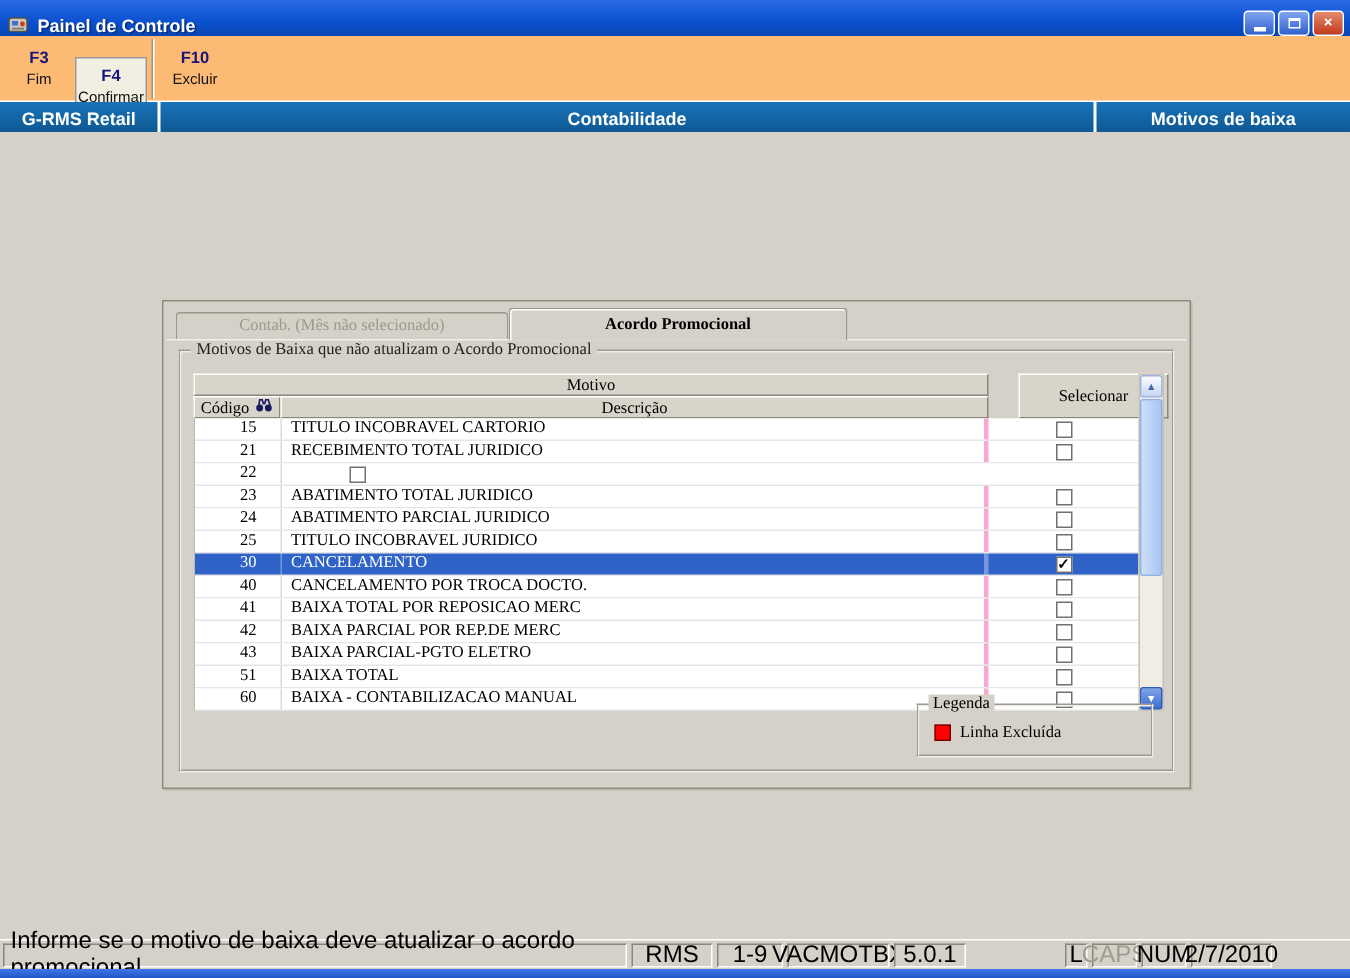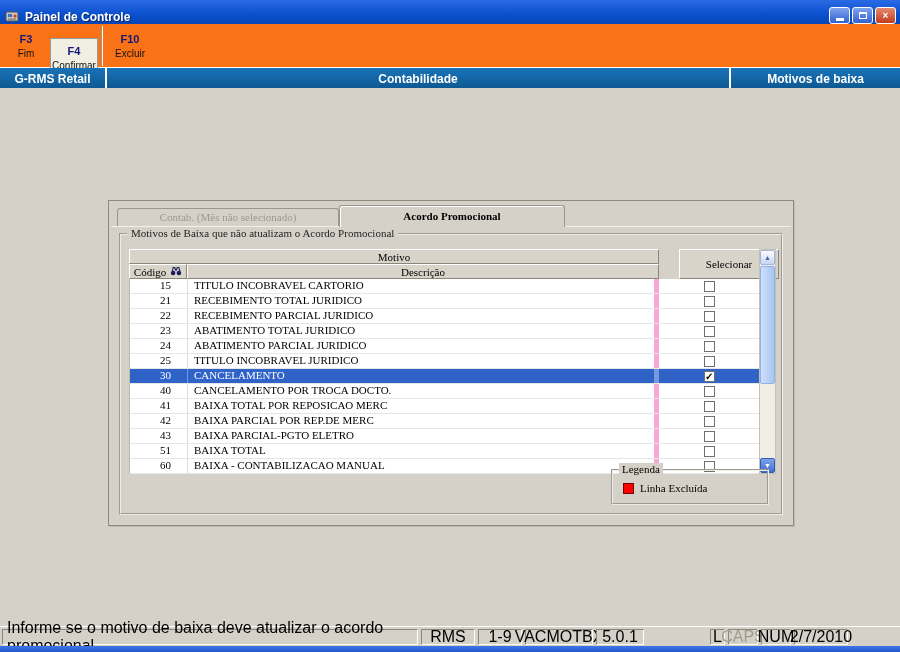--- a/index.html
+++ b/index.html
@@ -25,21 +25,21 @@
     display:flex; align-items:center; justify-content:center;
     color:#fff; font-size:10px; font-weight:bold; cursor:default;
   }
   .win-btn.min, .win-btn.restore { background:linear-gradient(180deg,#7FA4EE,#3160CF); }
   .win-btn.close { background:linear-gradient(180deg,#E58A6E,#C23A1D); }
   .glyph-min { width:8px; height:3px; background:#fff; margin-top:8px; }
   .glyph-restore { width:8px; height:7px; border:1px solid #fff; border-top-width:2px; }
 
   
   .toolbar {
-    height:44px; background:#f97316; display:flex; align-items:center;
+    height:44px; background:#fdba74; display:flex; align-items:center;
     padding-left:2px; border-bottom:1px solid #fff;
   }
   .tb-btn {
     width:48px; height:40px; display:flex; flex-direction:column;
     align-items:center; justify-content:center; gap:3px; background:transparent; border:1px solid transparent;
   }
   .tb-btn.focused { border:1px solid #9a9a9a; background:#F1EFE2;margin-top:24px; }
   .tb-key { font-weight:bold; color:#16167A; font-size:11px; }
   .tb-label { font-size:10px; color:#111; }
   .tb-sep { width:0; height:40px; border-left:1px solid #9a978a; border-right:1px solid #fff; margin:0 3px; }
@@ -92,21 +92,21 @@
     display:flex; align-items:center; justify-content:center; gap:4px;
   }
   .th-motivo { left:0; top:0; width:530px; height:15px; }
   .th-codigo { left:0; top:15px; width:58px; height:15px; }
   .th-desc   { left:58px; top:15px; width:472px; height:15px; }
   .th-sel    { left:550px; top:0; width:100px; height:30px; }
 
   .rows { position:absolute; left:0; top:30px; width:630px; height:195px; background:#fff; border-left:1px solid #bcb9ae; }
   .trow { display:flex; height:15px; background:#fff; border-bottom:1px solid #E6E6E6; line-height:13px; }
   .c-code { width:58px; text-align:right; padding-right:16px; border-right:1px solid #DADada; }
-  .c-desc { width:472px; padding-left:6px; border-right:5px solid #f9a8d4; overflow:hidden; white-space:nowrap; }
+  .c-desc { width:472px; padding-left:6px; border-right:3px solid #f9a8d4; overflow:hidden; white-space:nowrap; }
   .c-sel  { width:100px; display:flex; align-items:center; justify-content:center; }
   .trow.selected { background:var(--selection-blue,#2F63C8); color:#fff; }
   .trow.selected .c-code, .trow.selected .c-desc { border-right-color:rgba(255,255,255,.35); }
 
   .cb {
     width:11px; height:11px; background:#fff; border:1px solid #707070;
     font-size:10px; line-height:9px; text-align:center; color:#000; font-weight:bold;
   }
   .cb.checked::after { content:"✓"; }
 
@@ -230,21 +230,20 @@
   </div>
             <div class="trow">
     <div class="c-code">21</div>
     <div class="c-desc">RECEBIMENTO TOTAL JURIDICO</div>
     <div class="c-sel">
       <span class="cb"></span>
     </div>
   </div>
             <div class="trow">
     <div class="c-code">22</div>
-    <div class="c-desc">RECEBIMENTO PARCIAL JURIDICO</div>
     <div class="c-sel">
       <span class="cb"></span>
     </div>
   </div>
             <div class="trow">
     <div class="c-code">23</div>
     <div class="c-desc">ABATIMENTO TOTAL JURIDICO</div>
     <div class="c-sel">
       <span class="cb"></span>
     </div>

